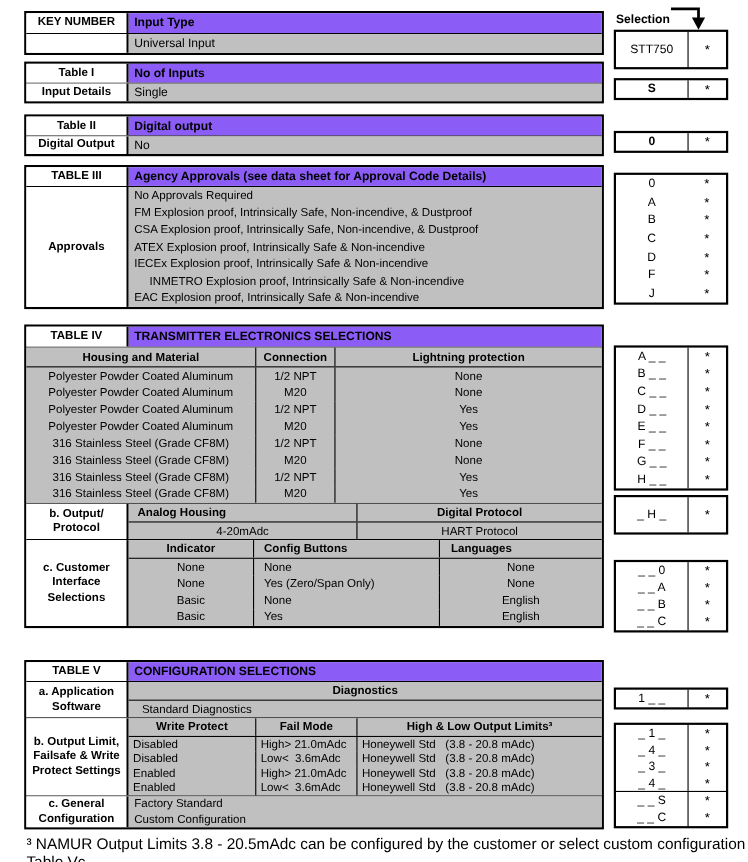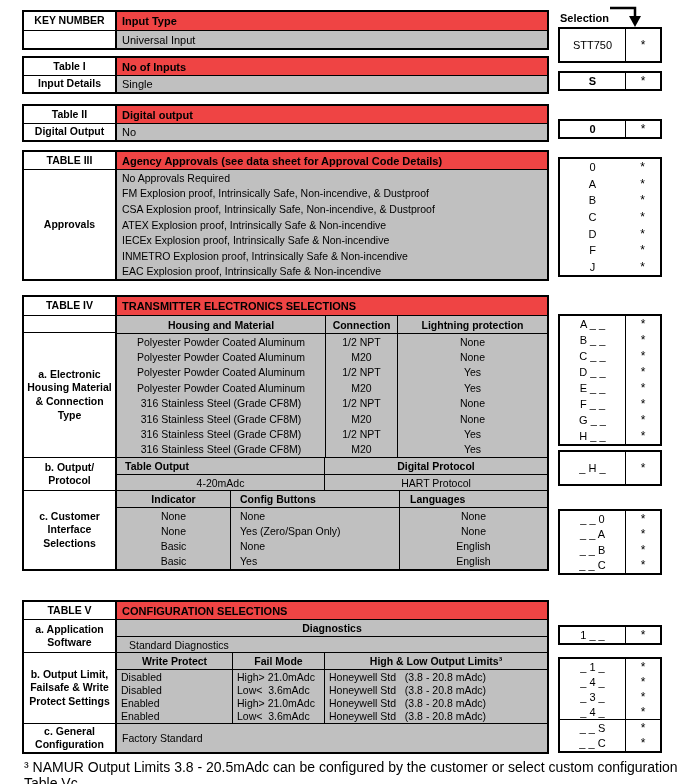--- a/index.html
+++ b/index.html
@@ -5,21 +5,21 @@
   * { margin:0; padding:0; box-sizing:border-box; }
   html,body { background:#ffffff; }
   .page {
     position:relative; width:680px; height:784px; background:#fff;
     font-family:"Liberation Sans", sans-serif; font-size:11px; color:#000; overflow:hidden;
   }
   .tbl { position:absolute; left:22px; width:527px; border:2px solid #000; background:#fff; }
   .row, .sec { display:flex; align-items:stretch; }
   .bt { border-top:1px solid #000; }
   .bl { border-left:1px solid #000; }
-  .cyan { background:#ef4444; }
+  .cyan { background:#8b5cf6; }
   .gray { background:#c0c0c0; }
   .bold { font-weight:bold; }
   .lab {
     width:93px; flex-shrink:0; border-right:2px solid #000; background:#fff;
     display:flex; align-items:center; justify-content:center; text-align:center;
     font-weight:bold; font-size:10.5px; line-height:1.25; padding:1px 1px;
   }
   .labcol { width:93px; flex-shrink:0; border-right:2px solid #000; background:#fff; display:flex; flex-direction:column; }
   .labcol .spacer { flex-shrink:0; border-bottom:1px solid #000; }
   .labcol .labmain { flex:1; display:flex; align-items:center; justify-content:center; text-align:center; font-weight:bold; font-size:10.5px; line-height:1.3; padding:1px; }
@@ -134,21 +134,21 @@
 
             <div class="drow">
               <div class="cell flex1" style="padding-left:5px">ATEX Explosion proof, Intrinsically Safe &amp; Non-incendive</div>
             </div>
 
             <div class="drow">
               <div class="cell flex1" style="padding-left:5px">IECEx Explosion proof, Intrinsically Safe &amp; Non-incendive</div>
             </div>
 
             <div class="drow">
-              <div class="cell flex1" style="padding-left:5px">INMETRO Explosion proof, Intrinsically Safe &amp; Non-incendive</div>
+              <div class="cell flex1" style="padding-left:19px">INMETRO Explosion proof, Intrinsically Safe &amp; Non-incendive</div>
             </div>
 
             <div class="drow">
               <div class="cell flex1" style="padding-left:5px">EAC Explosion proof, Intrinsically Safe &amp; Non-incendive</div>
             </div>
           </div>
       </div>
     </div>
   </div>
   <div class="selbox multi nodiv" style="top:157px;height:120px">
@@ -174,24 +174,20 @@
       </div>
   </div>
 
   <div class="tbl" style="top:295px">
     <div class="row h18">
       <div class="lab cyan">TABLE IV</div>
       <div class="con cyan bold">TRANSMITTER ELECTRONICS SELECTIONS</div>
     </div>
 
     <div class="sec bt">
-      <div class="labcol">
-        <div class="spacer h17"></div>
-        <div class="labmain">a. Electronic Housing Material &amp; Connection Type</div>
-      </div>
       <div class="concol">
         <div class="shead gray h17">
           <div class="cell w208 c-center bold">Housing and Material</div>
           <div class="cell w72 c-center bold bl">Connection</div>
           <div class="cell flex1 c-center bold bl">Lightning protection</div>
         </div>
         <div class="rowgroup gray bt" style="height:124px">
 
             <div class="drow">
               <div class="cell w208 c-center">Polyester Powder Coated Aluminum</div>
@@ -241,21 +237,21 @@
               <div class="cell flex1 c-center bl">Yes</div>
             </div>
           </div>
       </div>
     </div>
 
     <div class="sec bt">
       <div class="lab">b. Output/ Protocol</div>
       <div class="concol">
         <div class="shead gray h16">
-          <div class="cell w207 bold c-left">Table Output</div>
+          <div class="cell w207 bold c-left">Analog Housing</div>
           <div class="cell flex1 c-center bold bl">Digital Protocol</div>
         </div>
         <div class="shead gray h16 bt">
           <div class="cell w207 c-center">4-20mAdc</div>
           <div class="cell flex1 c-center bl">HART Protocol</div>
         </div>
       </div>
     </div>
 
     <div class="sec bt">
@@ -398,20 +394,23 @@
 
     <div class="sec bt">
       <div class="lab">c. General Configuration</div>
       <div class="concol">
         <div class="rowgroup gray" style="height:28px">
 
             <div class="drow">
               <div class="cell flex1" style="padding-left:5px">Factory Standard</div>
             </div>
 
+            <div class="drow">
+              <div class="cell flex1" style="padding-left:5px">Custom Configuration</div>
+            </div>
           </div>
       </div>
     </div>
   </div>
 
   <div class="selbox single" style="top:625px;height:20px">
     <div class="selcode">1 _ _</div>
     <div class="selstar">*</div>
   </div>
   <div class="selbox" style="top:657px">

